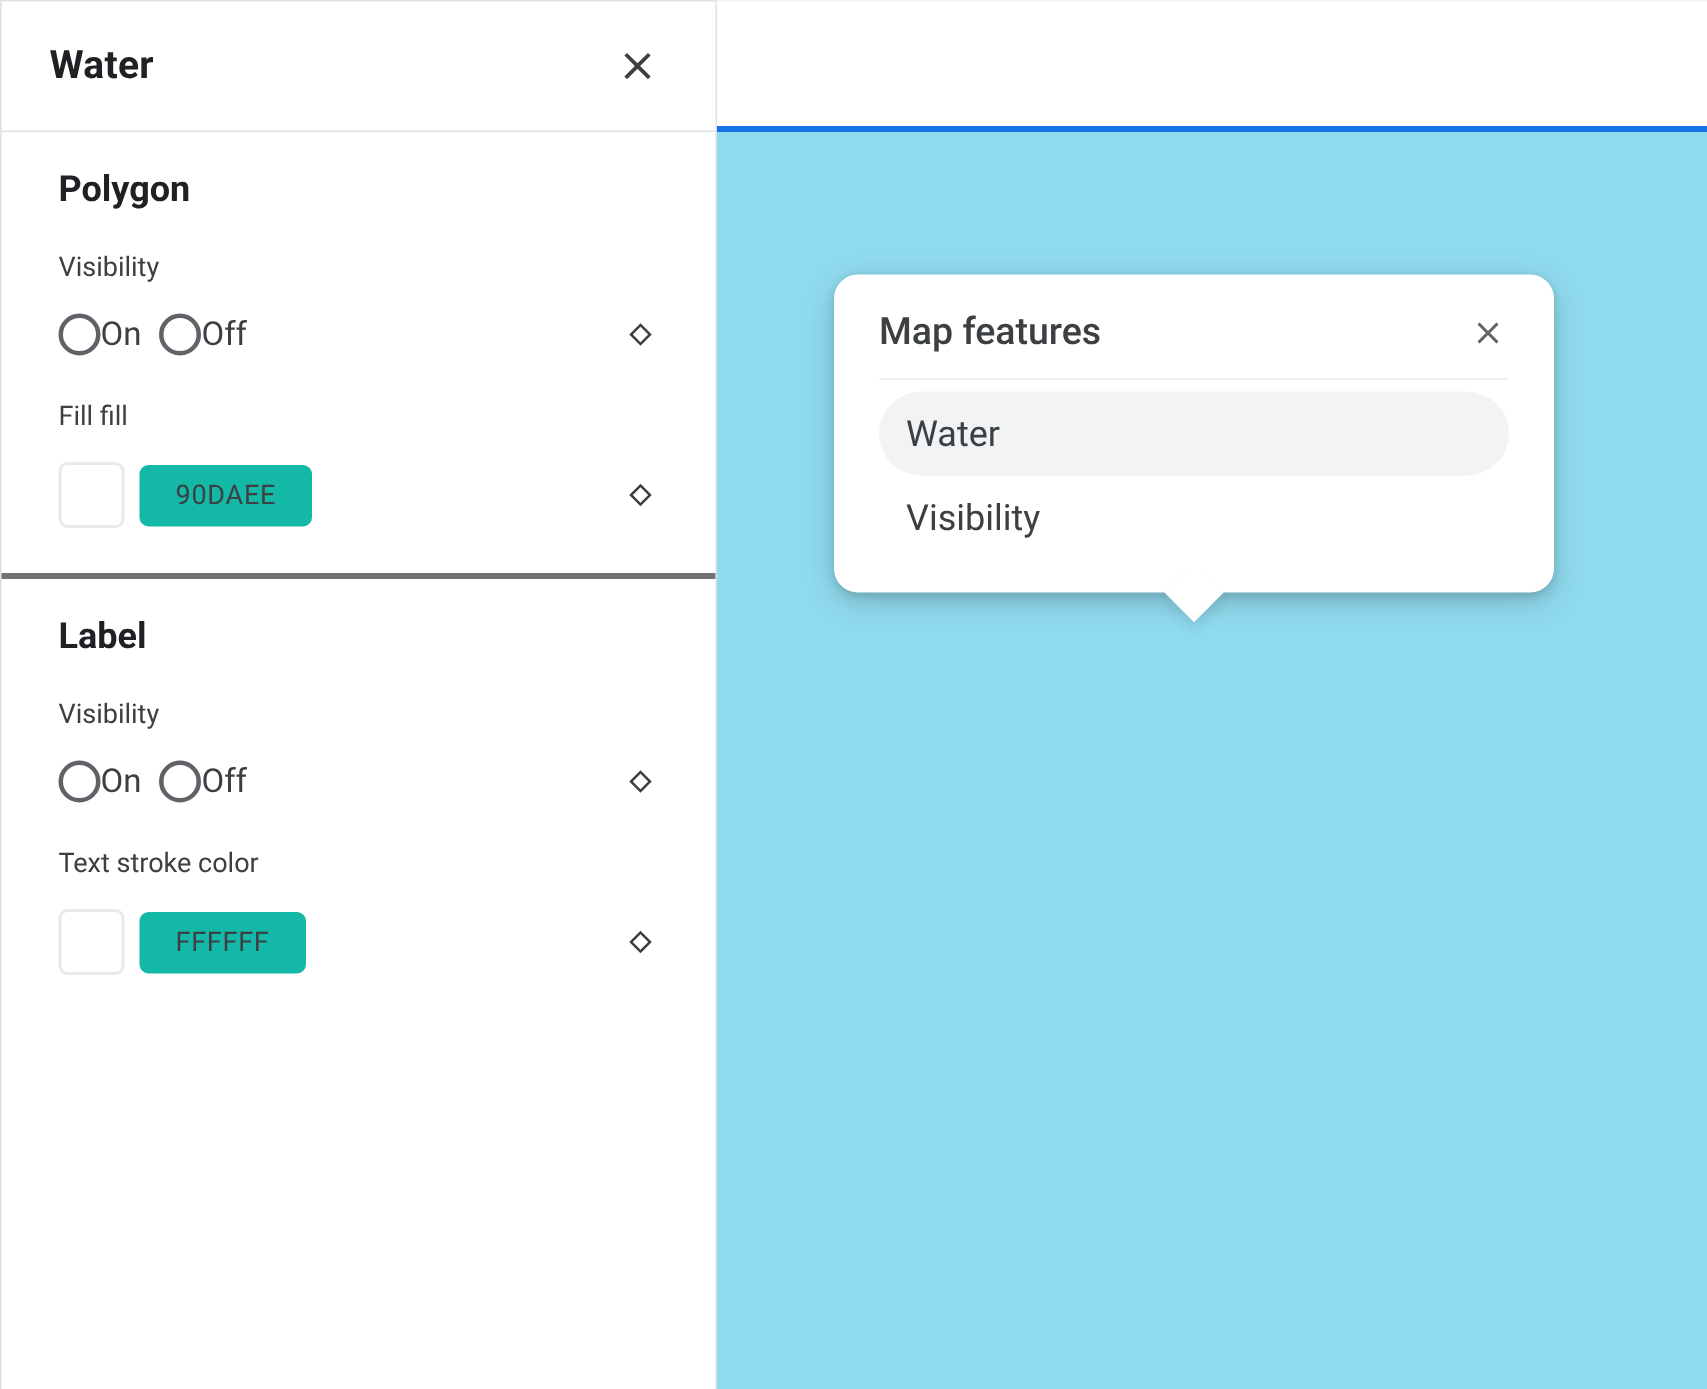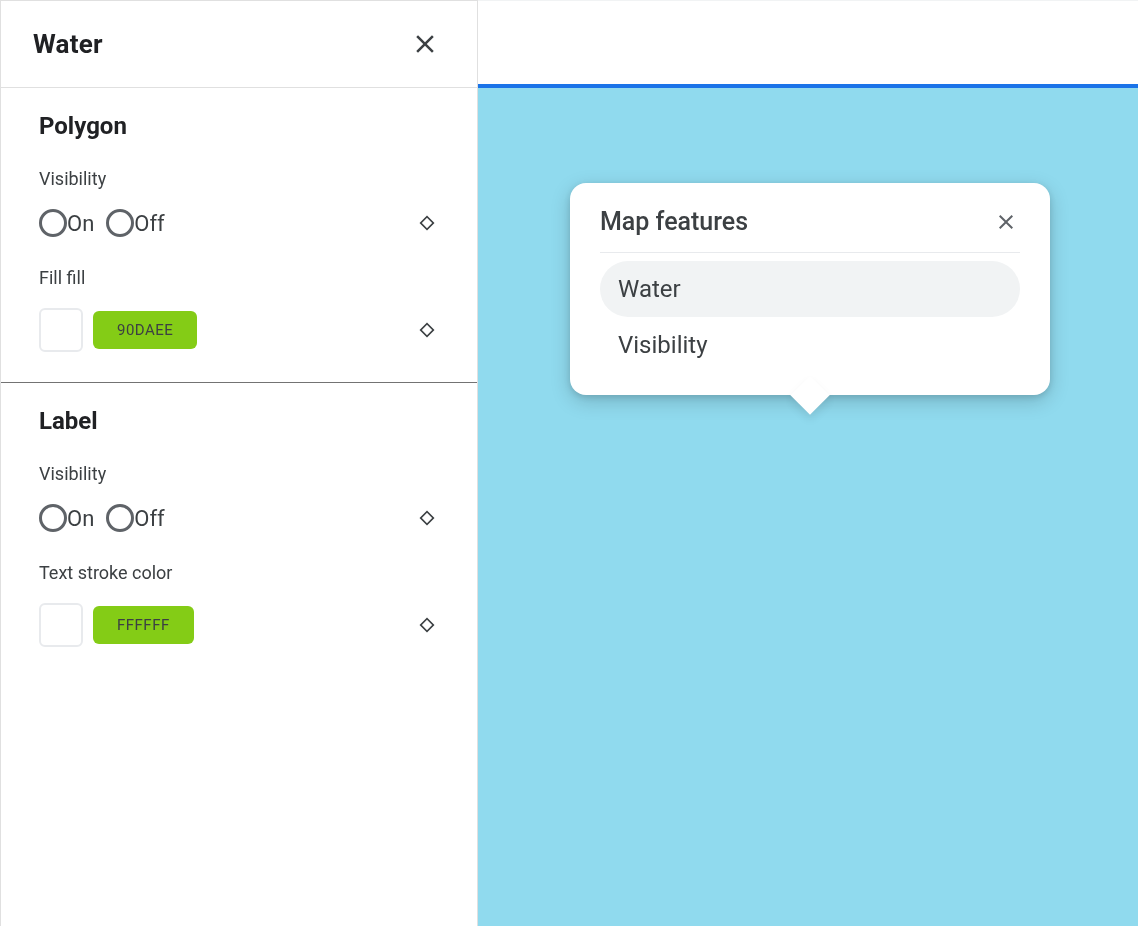--- a/index.html
+++ b/index.html
@@ -41,21 +41,21 @@
     width: 40px; height: 40px;
     display:flex; align-items:center; justify-content:center;
     cursor: pointer;
     color: #3c4043;
     border-radius: 50%;
   }
   .close-x svg { width: 30px; height: 30px; }
 
   .section {
     padding: 24px 38px 30px 38px;
-    border-bottom: 1px solid #737373;
+    border-bottom: 4px solid #737373;
   }
   .section:last-of-type { border-bottom: none; }
   .section h2 {
     font-size: 24px;
     font-weight: 700;
     margin-bottom: 28px;
   }
 
   .field-label {
     font-size: 18px;
@@ -89,24 +89,24 @@
     border: 2px solid #e8eaed;
     padding: 3px;
     display: flex; align-items:center; justify-content:center;
     cursor: pointer;
   }
   .swatch-inner {
     width: 100%; height: 100%;
     border-radius: 3px;
   }
   .hex-chip {
-    background: #84cc16;
+    background: #14b8a6;
     border-radius: 6px;
     padding: 10px 24px;
-    font-size: 15px;
+    font-size: 18px;
     letter-spacing: 0.5px;
     font-family: Roboto, Arial, sans-serif;
     color: #3c4043;
     cursor: pointer;
   }
 
   
   .diamond {
     width: 24px; height: 24px;
     display:flex; align-items:center; justify-content:center;
@@ -130,21 +130,21 @@
   }
   .preview-canvas {
     flex: 1;
     position: relative;
   }
 
   
   .popup {
     position: absolute;
     top: 95px;
-    left: 92px;
+    left: 78px;
     width: 480px;
     background: #fff;
     border-radius: 16px;
     box-shadow: 0 6px 20px rgba(0,0,0,0.18), 0 2px 6px rgba(0,0,0,0.12);
     padding: 24px 30px 22px 30px;
   }
   .popup::after {
     content: "";
     position: absolute;
     bottom: -14px;

